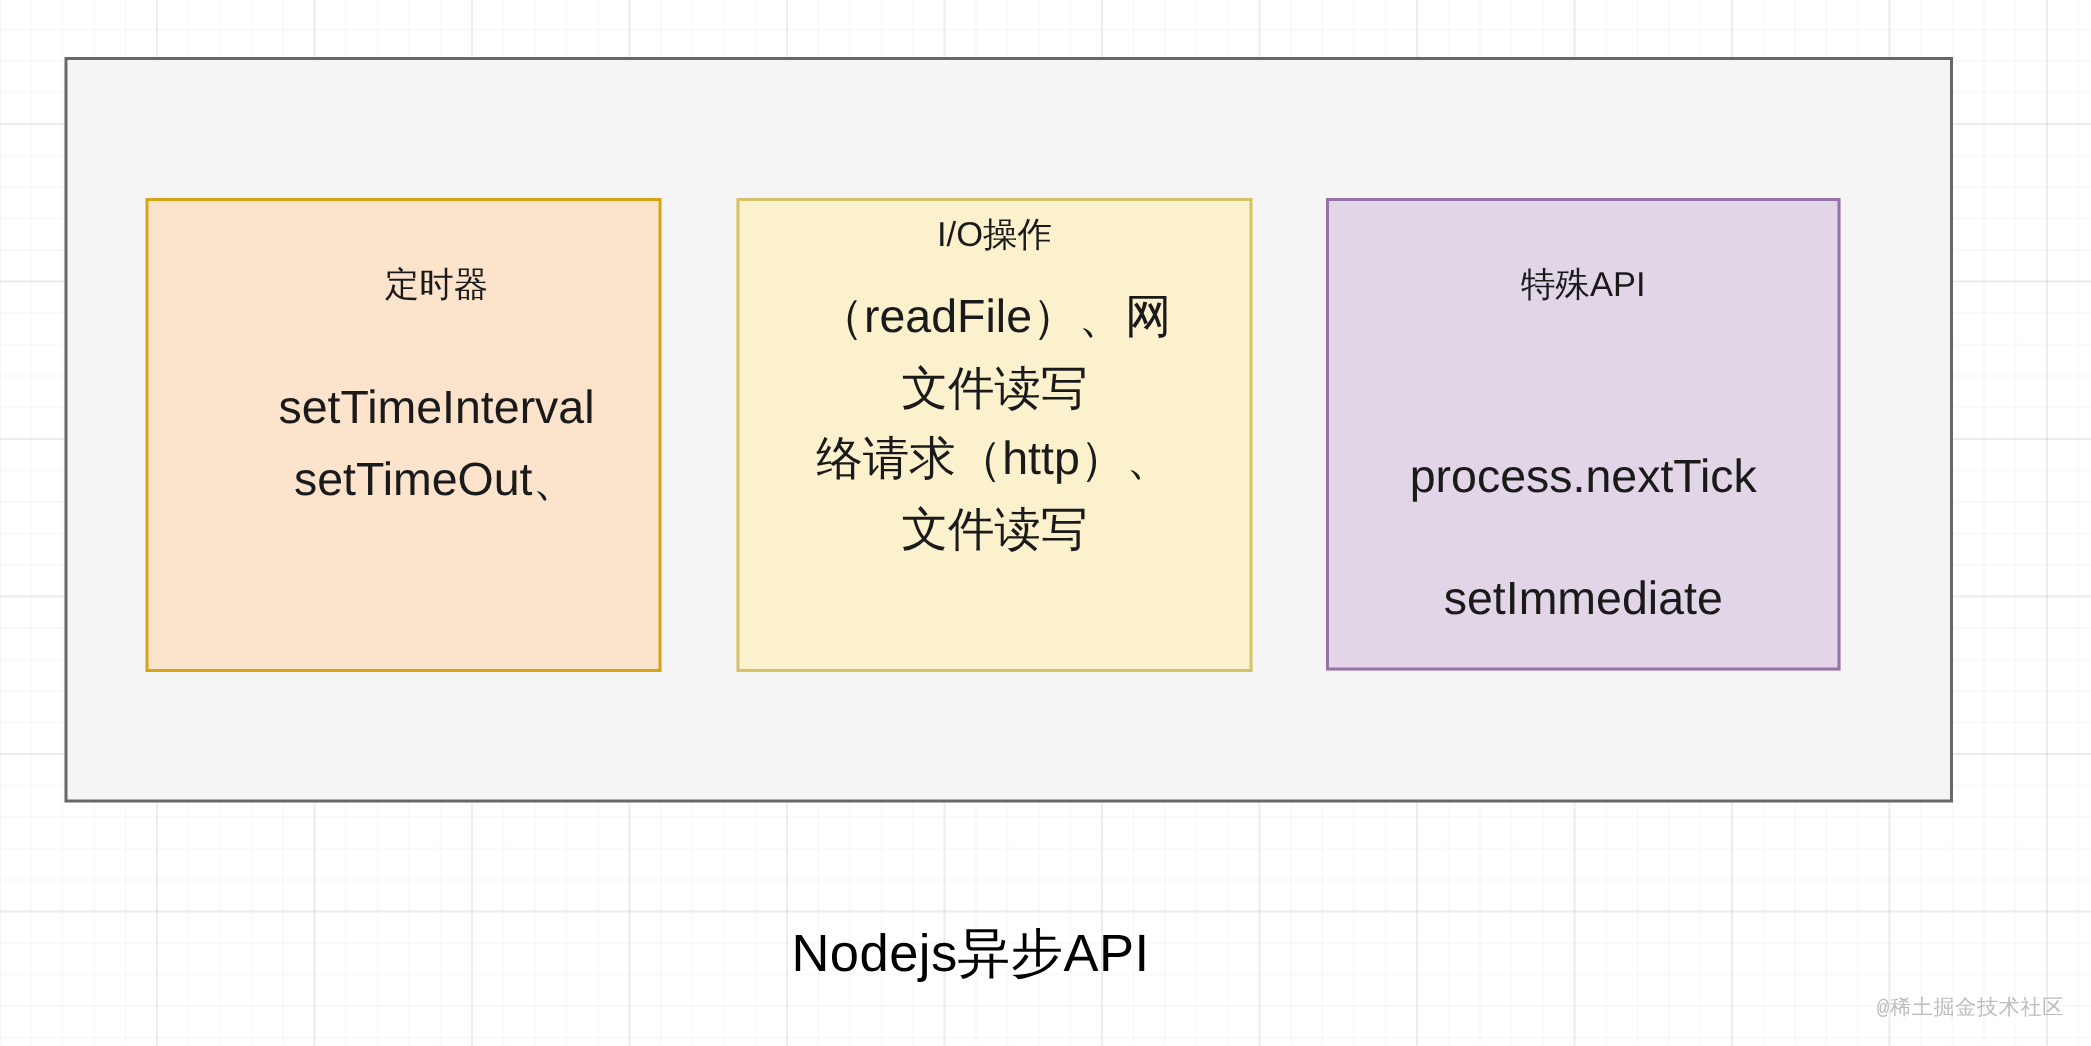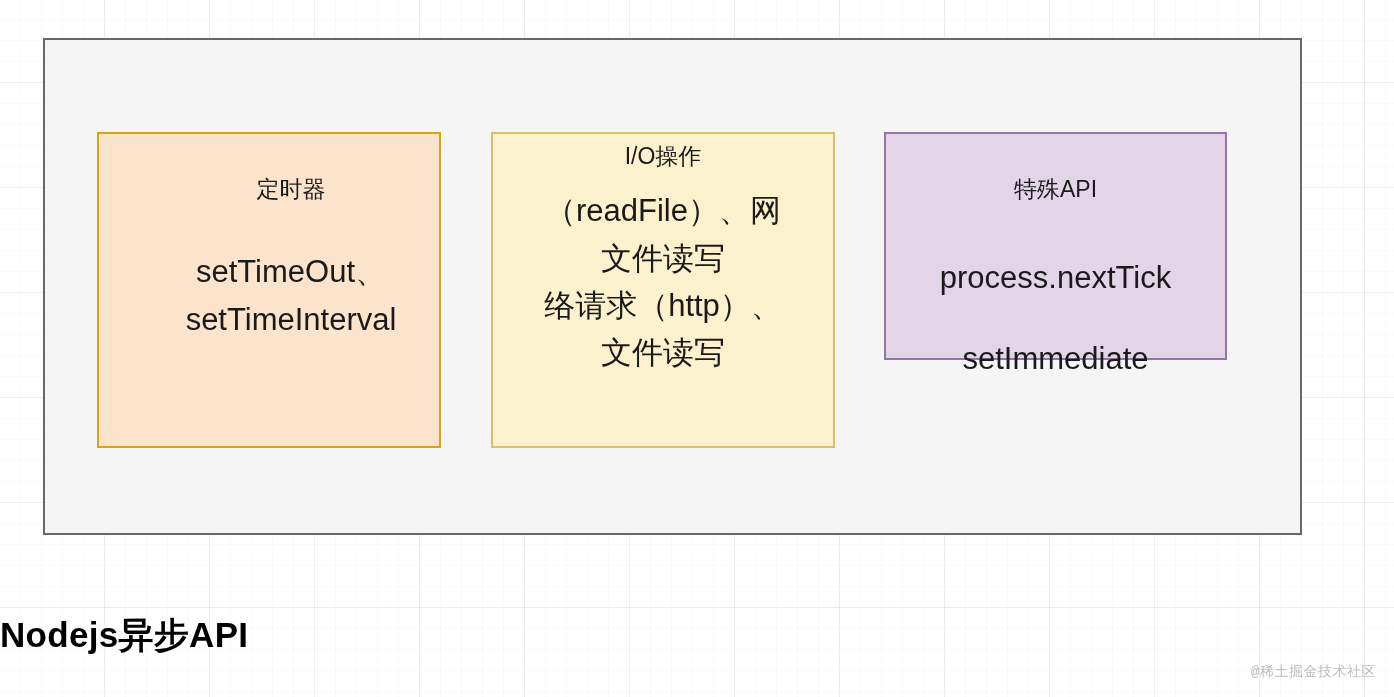--- a/index.html
+++ b/index.html
@@ -90,36 +90,37 @@
     background: #fcf1cd;
     border-color: #d6c06a;
   }
   #box-io .box-title { margin-top: 9px; }
   #box-io .box-body  { margin-top: 18px; width: 312px; }
 
   #box-special {
     left: 839px;
     top: 92px;
     width: 343px;
-    height: 228px;
+    height: 315px;
     background: #e1d5e7;
     border-color: #9673a6;
+    gap: 40px;
   }
   #box-special .box-title { margin-top: 42px; }
   #box-special .box-body  { margin-top: 36px; line-height: 2.6; }
 
   
   #diagram-caption {
     position: absolute;
     left: 0;
     top: 612px;
     width: 1294px;
-    text-align: left;
+    text-align: center;
     font-size: 35px;
-    font-weight: bold;
+    font-weight: normal;
     color: #000000;
     letter-spacing: 0.3px;
   }
 
   
   #watermark {
     position: absolute;
     right: 18px;
     bottom: 16px;
     font-size: 14px;
@@ -132,22 +133,22 @@
 </head>
 <body>
 
 <div id="grid-background"></div>
 
 <div id="outer-container">
 
   <div class="category-box" id="box-timer">
     <div class="box-title">定时器</div>
     <div class="box-body">
+      <div>setTimeInterval</div>
       <div>setTimeOut、</div>
-      <div>setTimeInterval</div>
     </div>
   </div>
 
   <div class="category-box" id="box-io">
     <div class="box-title">I/O操作</div>
     <div class="box-body">
       <div>（readFile）、网</div>
       <div>文件读写</div>
       <div>络请求（http）、</div>
       <div>文件读写</div>

